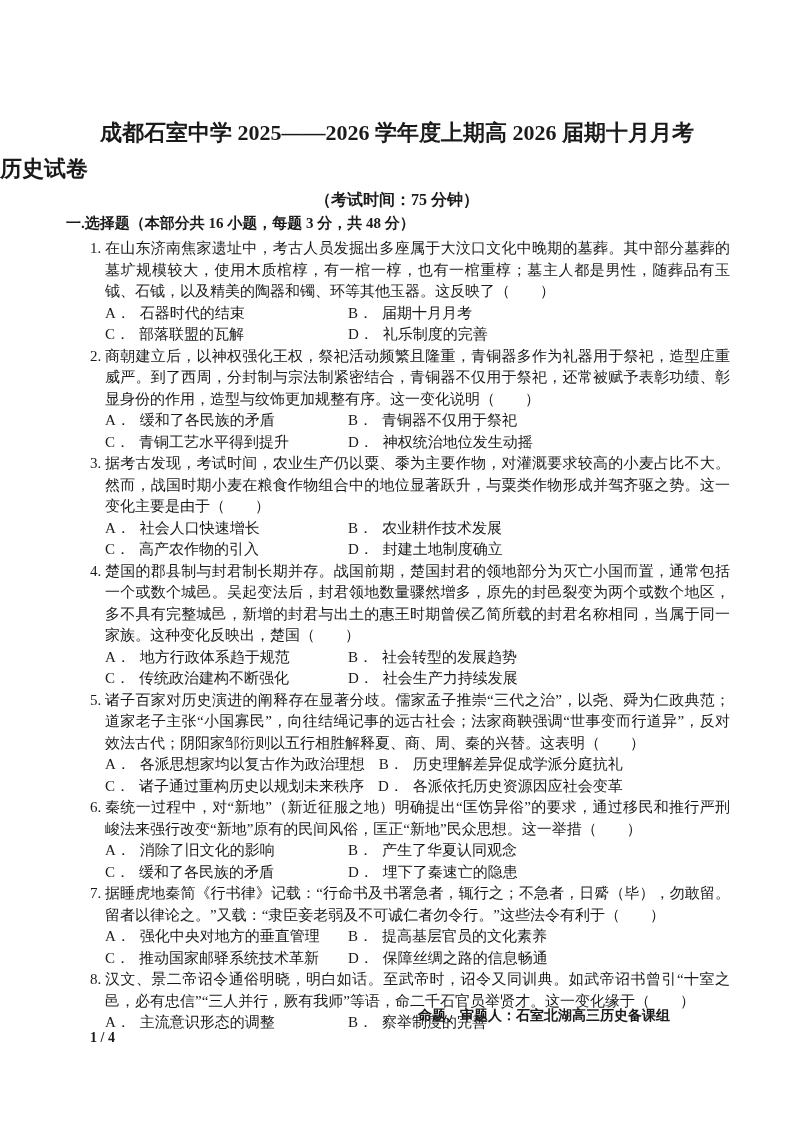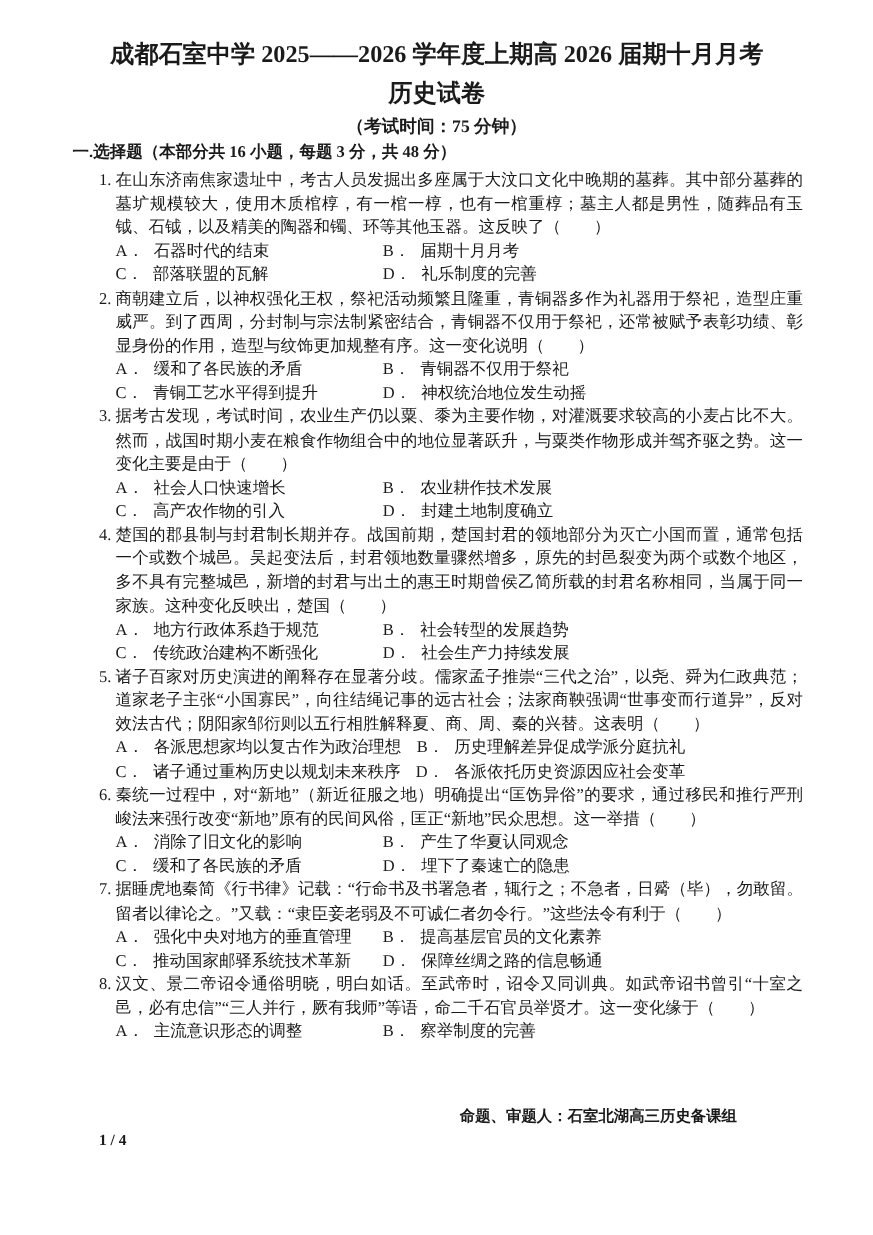--- a/index.html
+++ b/index.html
@@ -6,28 +6,27 @@
   .page {
     position:relative;
     width:794px; height:1123px;
     margin:0 auto;
     background:#ffffff;
     color:#1a1a1a;
     font-family:"Liberation Serif", serif;
     overflow:hidden;
   }
   .title1 {
-    padding-top:36px;
+    padding-top:120px;
     text-align:center;
     font-size:22px; line-height:26px;
     font-weight:bold;
   }
   .title2 {
     margin-top:10px;
-    text-align:center;
     font-size:22px; line-height:26px;
     font-weight:bold;
   }
   .examtime {
     margin-top:7px;
     text-align:center;
     font-size:16px; line-height:21px;
     font-weight:bold;
   }
   .section {

